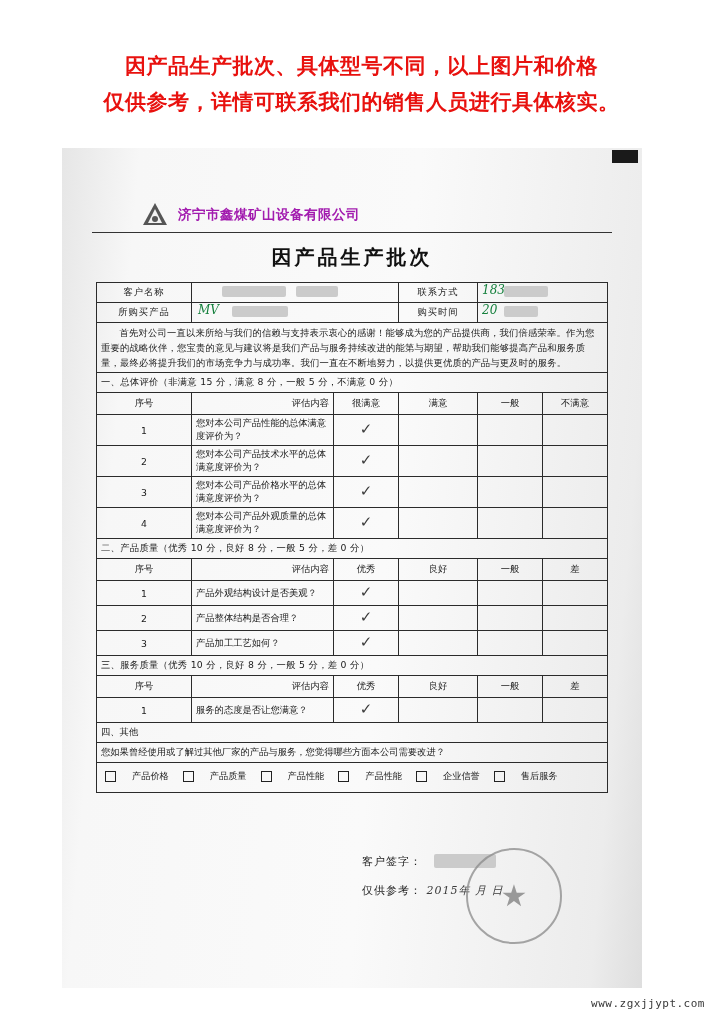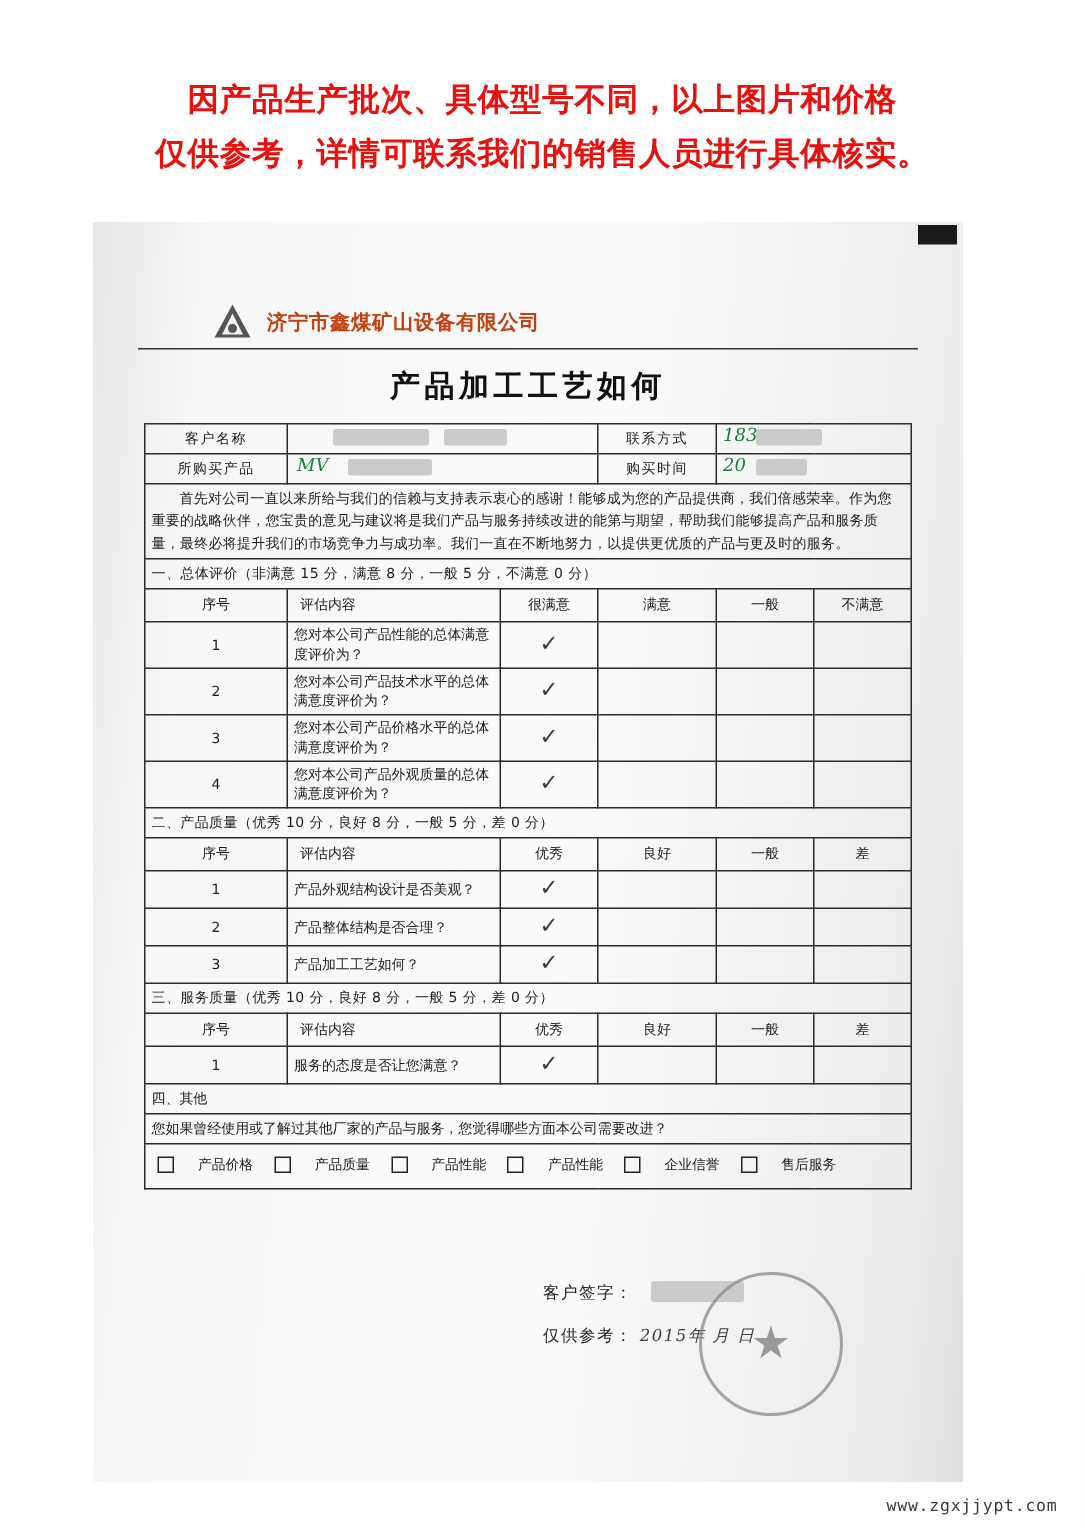--- a/index.html
+++ b/index.html
@@ -74,21 +74,21 @@
     gap: 8px;
   }
   .logo {
     width: 30px;
     height: 30px;
     position: relative;
   }
   .logo svg { display: block; }
   .company {
     font-size: 13.5px;
-    color: #c2410c;
+    color: #a21caf;
     font-weight: bold;
     letter-spacing: 0.5px;
   }
   .hr-head {
     position: absolute;
     left: 30px;
     top: 84px;
     width: 520px;
     height: 1px;
     background: #333;
@@ -147,21 +147,21 @@
   }
   .section-head {
     font-size: 9.6px;
     letter-spacing: 0.3px;
     padding: 3px 5px;
   }
   .col-no { width: 34px; text-align: center; }
   .col-item { text-align: left; padding-left: 8px; }
   .col-opt { width: 56px; text-align: center; }
   .hdr-row td { text-align: center; height: 17px; }
-  .hdr-row .col-item { text-align: left; padding-left: 8px; }
+  .hdr-row .col-item { text-align: right; padding-left: 8px; }
   .row td { height: 20px; }
   .other-head { padding: 4px 6px; font-size: 9.6px; }
   .q-row { padding: 5px 6px; font-size: 9.2px; }
   .checks {
     display: flex;
     gap: 14px;
     padding: 7px 8px 9px 8px;
     align-items: center;
     flex-wrap: wrap;
   }
@@ -271,21 +271,21 @@
         <svg width="30" height="30" viewBox="0 0 30 30">
           <polygon points="15,3 27,25 3,25" fill="#555"></polygon>
           <polygon points="15,9 22,23 8,23" fill="#f2f2f2"></polygon>
           <circle cx="15" cy="19" r="3" fill="#555"></circle>
         </svg>
       </span>
       <span class="company">济宁市鑫煤矿山设备有限公司</span>
     </div>
     <div class="hr-head"></div>
 
-    <div class="doc-title">产品加工工艺如何</div>
+    <div class="doc-title">因产品生产批次</div>
 
     <table class="form">
 
       <tbody>
           <tr>
         <td class="lbl">客户名称</td>
         <td class="fill" colspan="3">
           <span class="hand" style="left:6px; top:0px;"></span>
           <span class="blob" style="left:30px; top:3px; width:64px; height:11px;"></span>
           <span class="blob" style="left:104px; top:3px; width:42px; height:11px;"></span>

